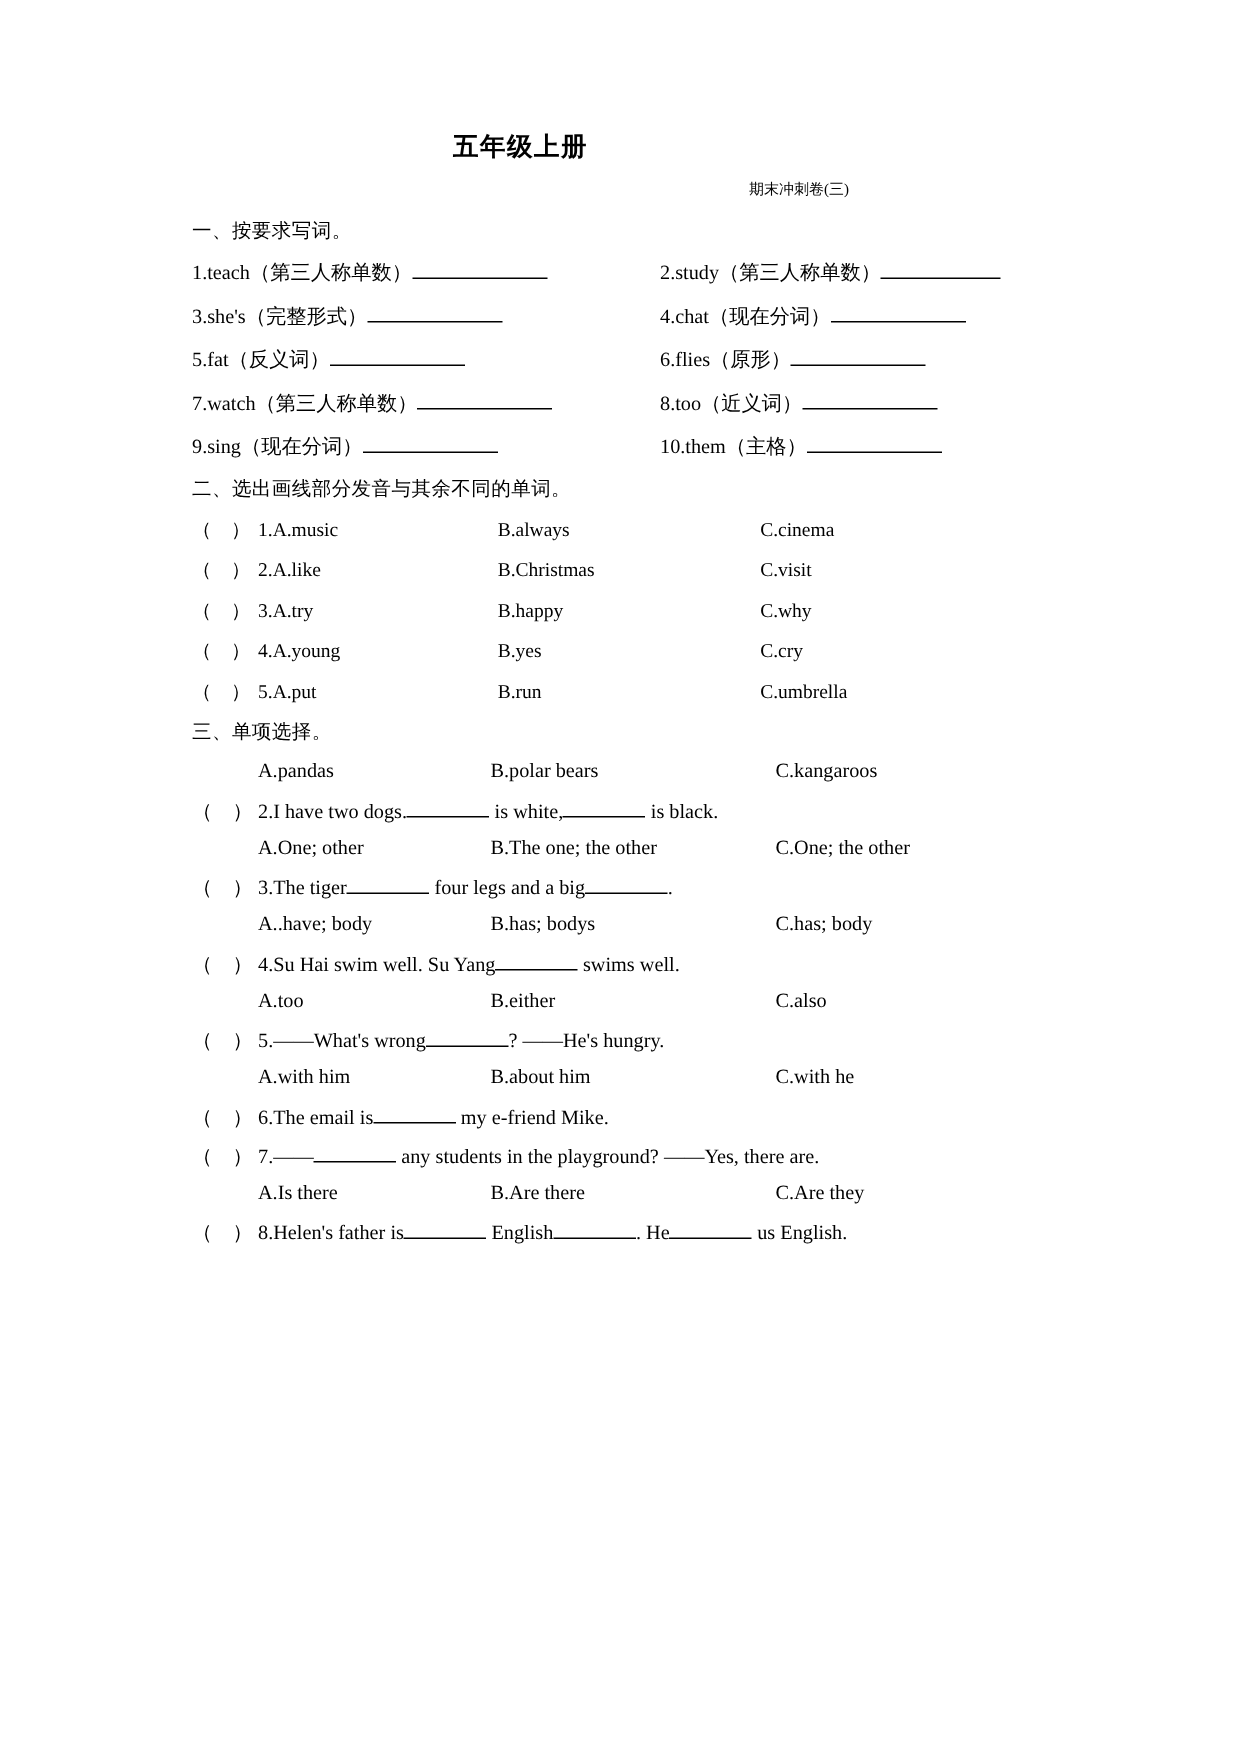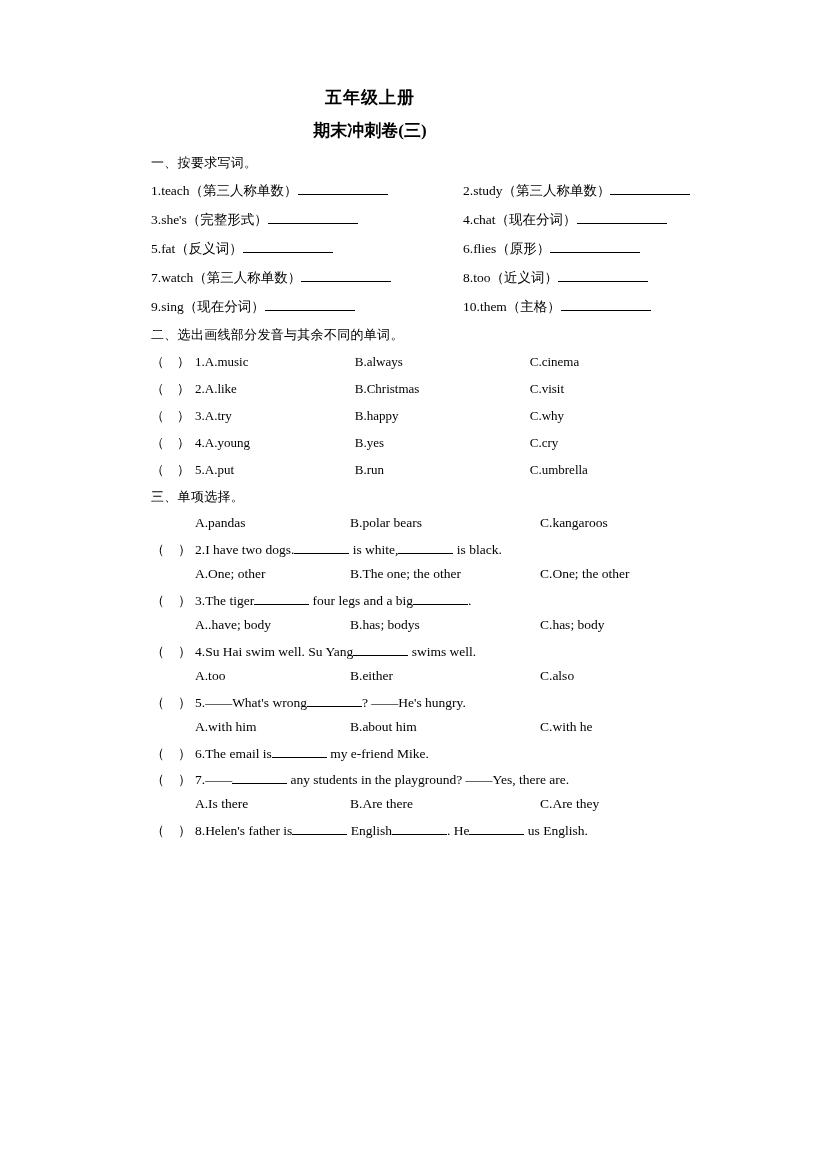--- a/index.html
+++ b/index.html
@@ -14,34 +14,33 @@
     color: #000000;
     position: relative;
     overflow: hidden;
   }
   .page {
     position: relative;
     width: 686px;
     height: 1169px;
     box-sizing: border-box;
     padding: 86px 80px 4px 128px;
-    margin-left: 23px;
   }
   .title-main {
     text-align: center;
     font-size: 17px;
     font-weight: bold;
     letter-spacing: 1px;
     margin: 0 0 10px 0;
     padding-right: 40px;
   }
   .title-sub {
-    text-align: center;
-    font-size: 17px;
-    font-weight: bold;
+    text-align: right;
+    font-size: 10px;
+    font-weight: normal;
     margin: 0 0 12px 0;
     padding-right: 40px;
   }
   .section-head {
     font-size: 13px;
     margin: 0 0 9px 0;
     letter-spacing: 0.3px;
   }
   .row {
     position: relative;

